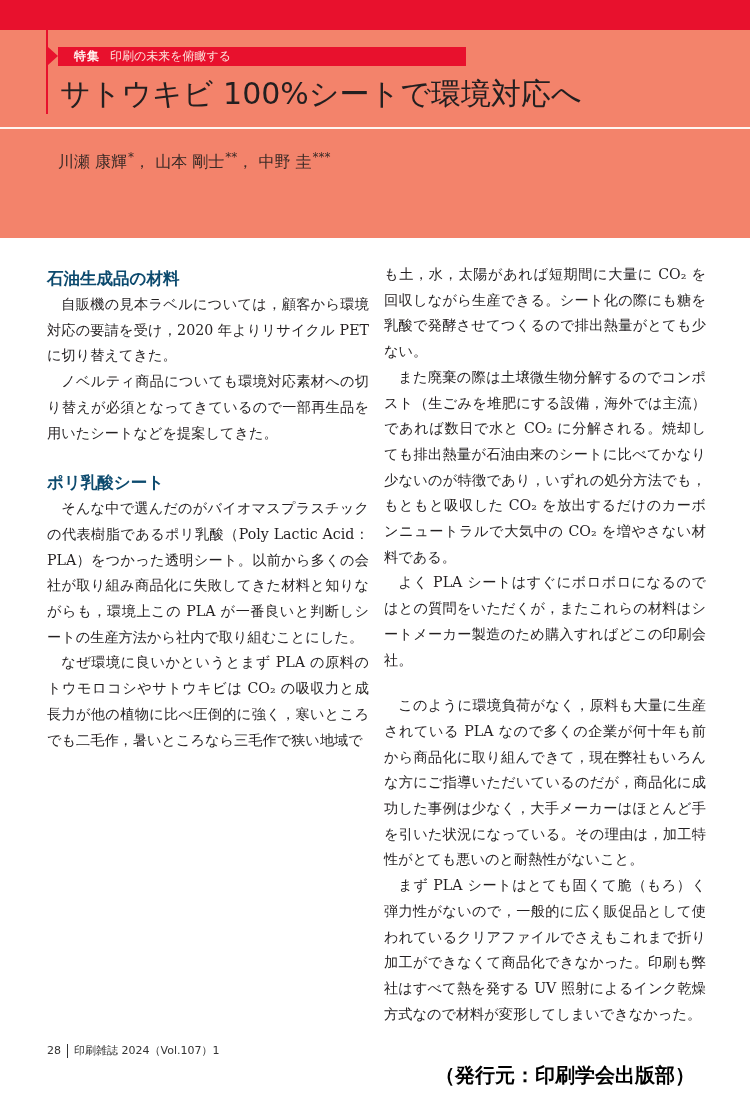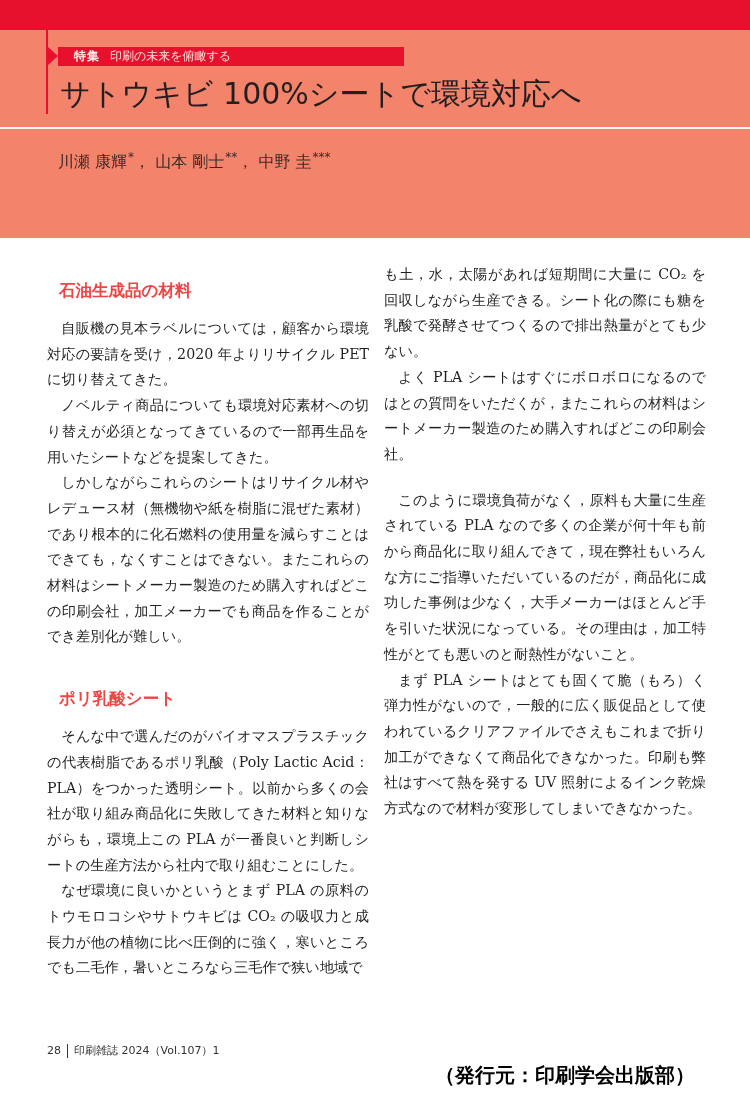--- a/index.html
+++ b/index.html
@@ -15,21 +15,21 @@
     }
     .header-band {
       position: absolute; left: 0; top: 30px; width: 750px; height: 208px;
       background: #f3836b;
     }
     .vline {
       position: absolute; left: 46px; top: 30px; width: 2px; height: 84px;
       background: #e8112d;
     }
     .tag-bar {
-      position: absolute; left: 58px; top: 47px; width: 346px; height: 19px;
+      position: absolute; left: 58px; top: 47px; width: 408px; height: 19px;
       background: #e8112d;
       display: flex; align-items: center;
       font-family: "DejaVu Sans", "Liberation Sans", sans-serif;
       font-size: 12px; color: #fde4dc;
     }
     .tag-chevron {
       position: absolute; left: 48px; top: 47px; width: 0; height: 0;
       border-top: 9.5px solid transparent;
       border-bottom: 9.5px solid transparent;
       border-left: 10px solid #e8112d;
@@ -54,22 +54,22 @@
     .authors sup { font-size: 12px; vertical-align: 6px; margin-left: 1px; }
     .col {
       position: absolute; top: 266px; width: 322px;
       font-size: 14.2px; line-height: 25.7px; color: #231f20;
     }
     .col-left { left: 47px; }
     .col-right { left: 384px; top: 262px; }
     .col p { margin: 0; text-align: justify; }
     .col p.indent { text-indent: 1em; }
     .col h2 {
-      margin: 12px; font-family: "DejaVu Sans", "Liberation Sans", sans-serif;
-      font-weight: bold; font-size: 16.5px; line-height: 26px; color: #ef4444;
+      margin: 0; font-family: "DejaVu Sans", "Liberation Sans", sans-serif;
+      font-weight: bold; font-size: 16.5px; line-height: 26px; color: #0c4a6e;
     }
     .gap { height: 24px; }
     .gap2 { height: 20px; }
     .footer-page {
       position: absolute; left: 47px; top: 1043px;
       font-family: "DejaVu Sans", "Liberation Sans", sans-serif;
       font-size: 11px; color: #333; white-space: nowrap;
       display: flex; align-items: center;
     }
     .footer-sep { display: inline-block; width: 1px; height: 14px; background: #333; margin: 0 6px; }
@@ -98,29 +98,29 @@
 <div class="authors">
   <span>川瀬 康輝</span><sup>*</sup><span>，</span>
   <span>山本 剛士</span><sup>**</sup><span>，</span>
   <span>中野 圭</span><sup>***</sup>
 </div>
 
 <div class="col col-left">
   <h2>石油生成品の材料</h2>
   <p class="indent">自販機の見本ラベルについては，顧客から環境対応の要請を受け，2020 年よりリサイクル PET に切り替えてきた。</p>
   <p class="indent">ノベルティ商品についても環境対応素材への切り替えが必須となってきているので一部再生品を用いたシートなどを提案してきた。</p>
-  <p class="indent">しかしながらこれらのシートはリサイクル材やレデュース材（無機物や紙を樹脂に混ぜた素材）であり根本的に化石燃料の使用量を減らすことはできても，なくすことはできない。またこれらの材料はシートメーカー製造のため購入すればどこの印刷会社，加工メーカーでも商品を作ることができ差別化が難しい。</p>
   <div class="gap"></div>
   <h2>ポリ乳酸シート</h2>
   <p class="indent">そんな中で選んだのがバイオマスプラスチックの代表樹脂であるポリ乳酸（Poly Lactic Acid：PLA）をつかった透明シート。以前から多くの会社が取り組み商品化に失敗してきた材料と知りながらも，環境上この PLA が一番良いと判断しシートの生産方法から社内で取り組むことにした。</p>
   <p class="indent">なぜ環境に良いかというとまず PLA の原料のトウモロコシやサトウキビは CO₂ の吸収力と成長力が他の植物に比べ圧倒的に強く，寒いところでも二毛作，暑いところなら三毛作で狭い地域で</p>
 </div>
 
 <div class="col col-right">
   <p>も土，水，太陽があれば短期間に大量に CO₂ を回収しながら生産できる。シート化の際にも糖を乳酸で発酵させてつくるので排出熱量がとても少ない。</p>
+  <p class="indent">また廃棄の際は土壌微生物分解するのでコンポスト（生ごみを堆肥にする設備，海外では主流）であれば数日で水と CO₂ に分解される。焼却しても排出熱量が石油由来のシートに比べてかなり少ないのが特徴であり，いずれの処分方法でも，もともと吸収した CO₂ を放出するだけのカーボンニュートラルで大気中の CO₂ を増やさない材料である。</p>
   <p class="indent">よく PLA シートはすぐにボロボロになるのではとの質問をいただくが，またこれらの材料はシートメーカー製造のため購入すればどこの印刷会社。</p>
   <div class="gap2"></div>
   <p class="indent">このように環境負荷がなく，原料も大量に生産されている PLA なので多くの企業が何十年も前から商品化に取り組んできて，現在弊社もいろんな方にご指導いただいているのだが，商品化に成功した事例は少なく，大手メーカーはほとんど手を引いた状況になっている。その理由は，加工特性がとても悪いのと耐熱性がないこと。</p>
   <p class="indent">まず PLA シートはとても固くて脆（もろ）く弾力性がないので，一般的に広く販促品として使われているクリアファイルでさえもこれまで折り加工ができなくて商品化できなかった。印刷も弊社はすべて熱を発する UV 照射によるインク乾燥方式なので材料が変形してしまいできなかった。</p>
 </div>
 
 <div class="footer-page">
   <span>28</span>
   <span class="footer-sep"></span>
   <span>印刷雑誌 2024（Vol.107）1</span>

